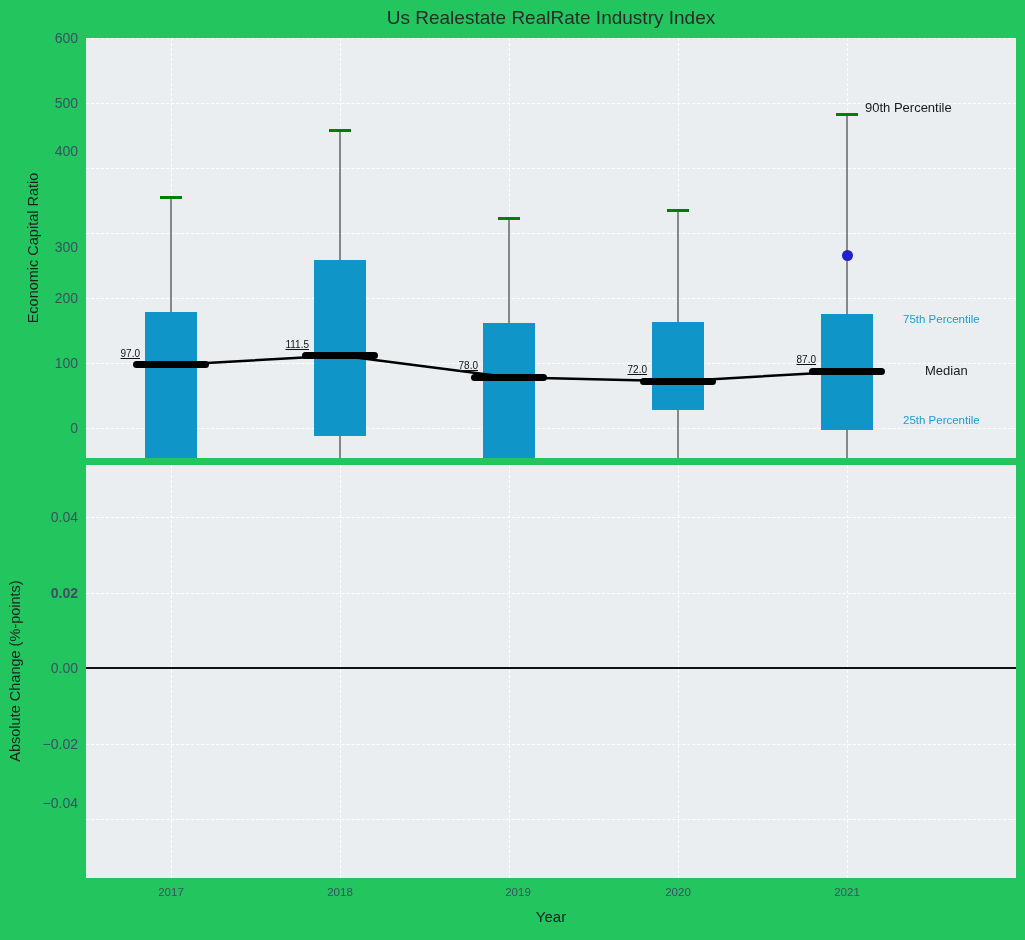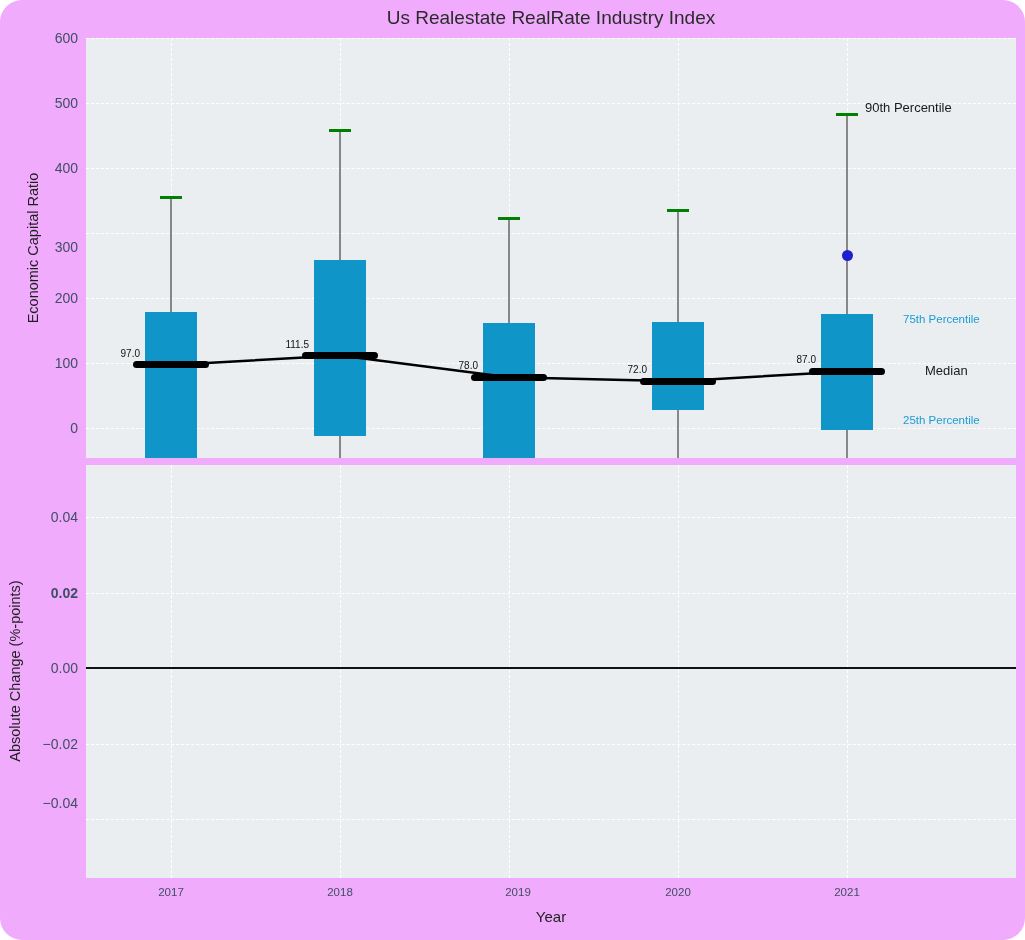--- a/index.html
+++ b/index.html
@@ -1,18 +1,18 @@
 <!DOCTYPE html>
 <html><head>
 <meta charset="utf-8">
 <style>
   html,body{margin:0;padding:0;background:#fff;}
   .canvas{
-    position:relative;width:1025px;height:940px;background:#f0abfc;
-    font-family:"Liberation Sans",sans-serif;overflow:hidden;border-radius:22px;
+    position:relative;width:1025px;height:940px;background:#22c55e;
+    font-family:"Liberation Sans",sans-serif;overflow:hidden;
   }
   .title{
     position:absolute;left:86px;top:7px;width:930px;text-align:center;
     font-size:19px;color:#2b2b2b;
   }
   .axes{position:absolute;overflow:hidden;}
   #ax-top{left:86px;top:38px;width:930px;height:420px;background:#eaeef0;}
   #ax-bottom{left:86px;top:465px;width:930px;height:413px;background:#eaeef0;}
   .hgrid{position:absolute;left:0;width:100%;height:0;border-top:1.6px dashed #ffffff;}
   .vgrid{position:absolute;top:0;height:100%;width:0;border-left:1.6px dashed #ffffff;}
@@ -30,21 +30,21 @@
   .legend{
     position:absolute;top:46px;right:18px;height:26px;display:flex;align-items:center;
     background:#e9ebf0;border:1px solid #cfd2dc;border-radius:4px;padding:0 10px;
   }
   .legend-line{display:inline-block;width:30px;height:3px;background:#2121e8;margin-right:10px;}
   .legend-text{font-size:11.5px;color:#2d2d2d;}
   .whisker{position:absolute;width:1.4px;background:#878787;}
   .cap{position:absolute;height:3px;background:#008000;}
   .bar{position:absolute;background:#1095c9;}
   .median-marker{position:absolute;height:7px;border-radius:3.5px;background:#000;}
-  .median-label{position:absolute;width:80px;text-align:right;font-size:10px;color:#111;height:12px;line-height:12px;}
+  .median-label{position:absolute;width:80px;text-align:right;font-size:10px;color:#111;height:12px;line-height:12px;text-decoration:underline;}
   .anno-black{position:absolute;font-size:13px;color:#1a1a1a;white-space:nowrap;}
   .anno-blue{position:absolute;font-size:11.5px;color:#1b9cd3;white-space:nowrap;}
   .dot{position:absolute;width:11px;height:11px;border-radius:50%;background:#2121cc;}
   .zero-line{position:absolute;left:0;width:100%;height:1.6px;background:#111;}
   svg.lineplot{position:absolute;left:0;top:0;overflow:visible;}
 </style>
 </head>
 <body>
 
 <div class="canvas">
@@ -118,21 +118,21 @@
       <div class="vgrid" style="left: 592px;"></div>
       <div class="vgrid" style="left: 761px;"></div>
       <div class="zero-line" style="top: 202.2px;"></div>
     </div>
 
   <div id="ticks-layer">
       <div class="ytick" style="top: 420px;">0</div>
       <div class="ytick" style="top: 355px;">100</div>
       <div class="ytick" style="top: 290px;">200</div>
       <div class="ytick" style="top: 225px; margin-top: 14px;">300</div>
-      <div class="ytick" style="top: 160px;">400</div>
+      <div class="ytick" style="top: 143px;">400</div>
       <div class="ytick" style="top: 95px;">500</div>
       <div class="ytick" style="top: 30px;">600</div>
       <div class="ytick" style="top: 509px;">0.04</div>
       <div class="ytick" style="top: 584.5px; font-weight: bold;">0.02</div>
       <div class="ytick" style="top: 660px;">0.00</div>
       <div class="ytick" style="top: 735.5px;">−0.02</div>
       <div class="ytick" style="top: 795px;">−0.04</div>
       <div class="xtick" style="left: 141px;">2017</div>
       <div class="xtick" style="left: 310px;">2018</div>
       <div class="xtick" style="left: 488px;">2019</div>

